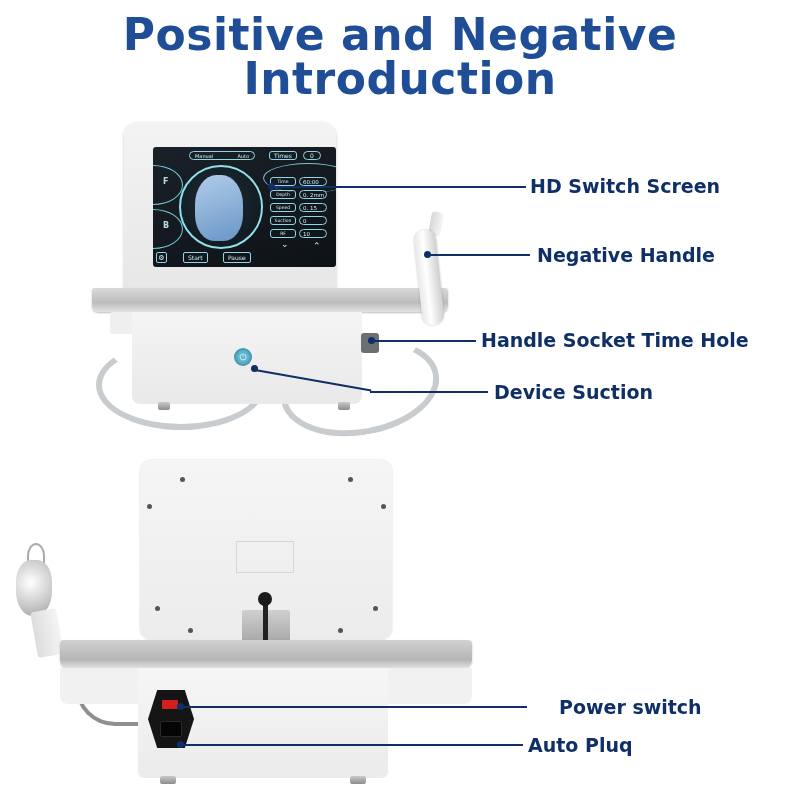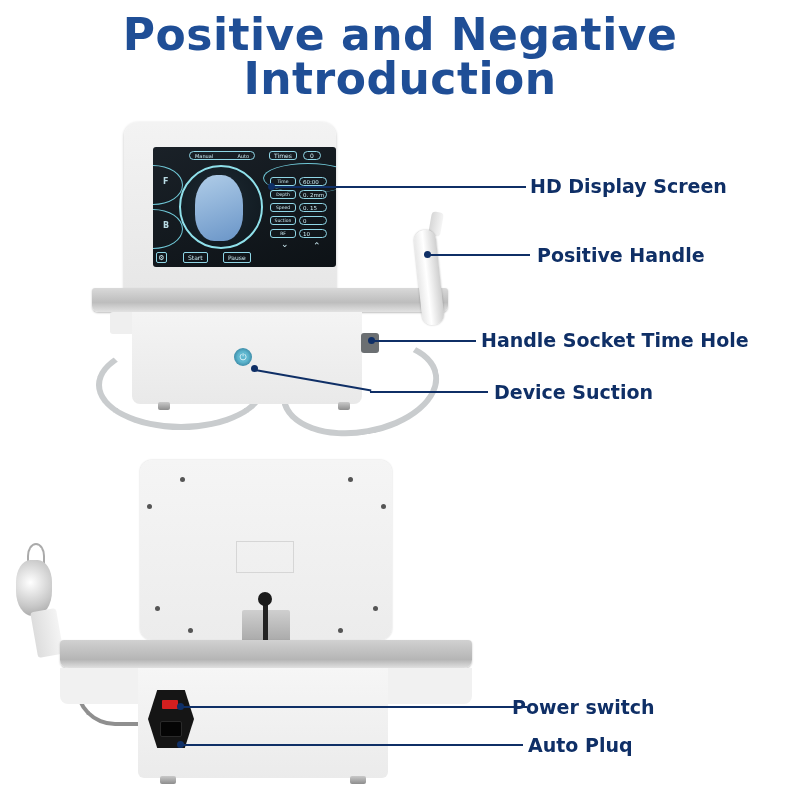--- a/index.html
+++ b/index.html
@@ -190,25 +190,25 @@
   <div class="socket"></div>
   <div class="foot" style="left:158px;top:402px;"></div>
   <div class="foot" style="left:338px;top:402px;"></div>
 
   <div class="handpiece-tip"></div>
   <div class="handpiece"></div>
 </div>
 
 <div class="dot" style="left:268px;top:183px;"></div>
 <div class="leader" style="left:272px;top:186px;width:254px;"></div>
-<div class="label" style="left:530px;top:175px;">HD Display Screen</div>
+<div class="label" style="left:530px;top:175px;">HD Switch Screen</div>
 
 <div class="dot" style="left:424px;top:251px;"></div>
 <div class="leader" style="left:428px;top:254px;width:102px;"></div>
-<div class="label" style="left:537px;top:244px;">Positive Handle</div>
+<div class="label" style="left:537px;top:244px;">Negative Handle</div>
 
 <div class="dot" style="left:368px;top:337px;"></div>
 <div class="leader" style="left:372px;top:340px;width:104px;"></div>
 <div class="label" style="left:481px;top:329px;">Handle Socket Time Hole</div>
 
 <div class="dot" style="left:251px;top:365px;"></div>
 <div class="leader" style="left:255px;top:369px;width:118px;transform-origin:left;transform:rotate(10deg);"></div>
 <div class="leader" style="left:370px;top:391px;width:118px;"></div>
 <div class="label" style="left:494px;top:381px;">Device Suction</div>
 
@@ -240,17 +240,17 @@
   <div class="power-module"></div>
   <div class="rocker"></div>
   <div class="iec"></div>
 
   <div class="foot" style="left:160px;top:776px;width:16px;"></div>
   <div class="foot" style="left:350px;top:776px;width:16px;"></div>
 </div>
 
 <div class="dot" style="left:177px;top:703px;"></div>
 <div class="leader" style="left:181px;top:706px;width:346px;"></div>
-<div class="label" style="left:512px;top:696px;">Power switch</div>
+<div class="label" style="left:559px;top:696px;">Power switch</div>
 
 <div class="dot" style="left:177px;top:741px;"></div>
 <div class="leader" style="left:181px;top:744px;width:342px;"></div>
 <div class="label" style="left:528px;top:734px;">Auto Pluq</div>
 
 </body></html>

